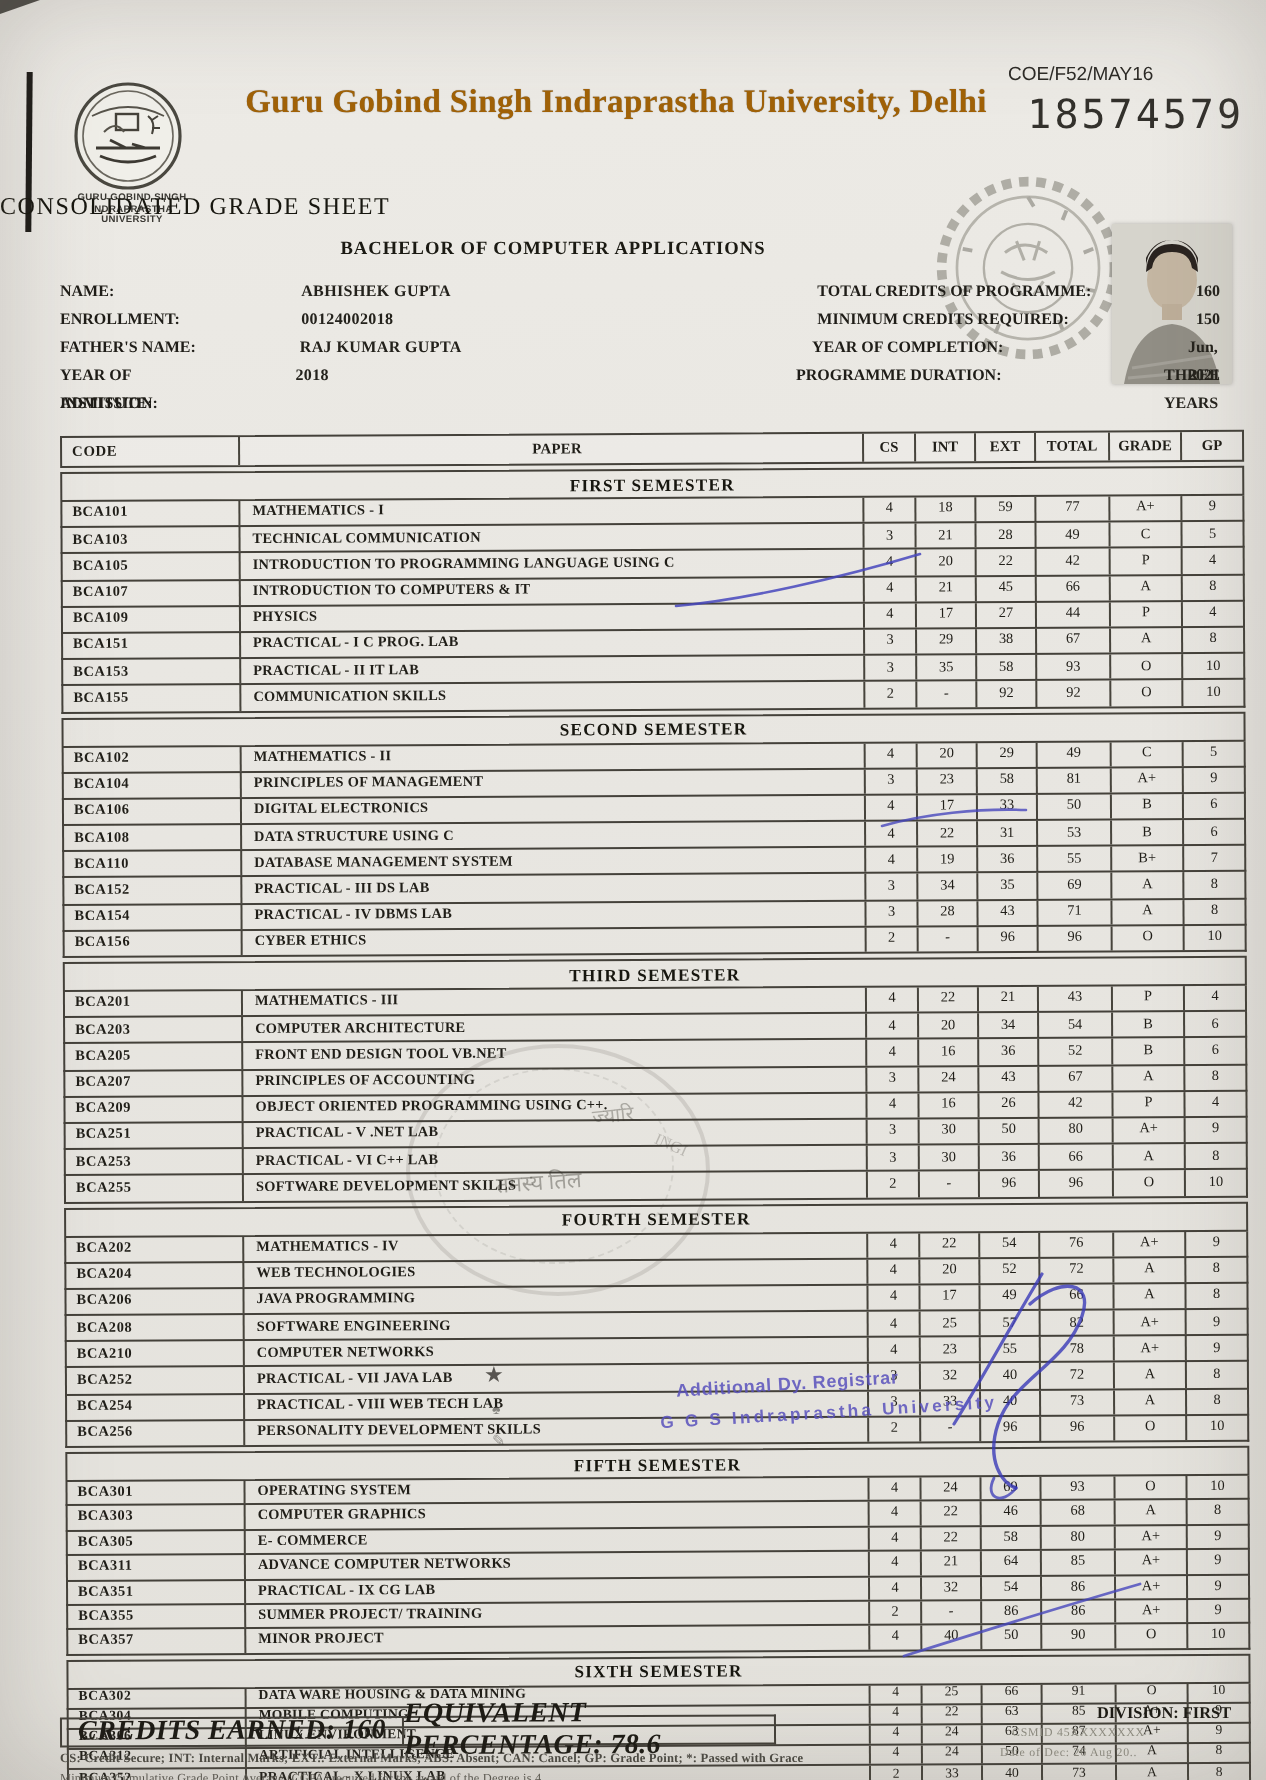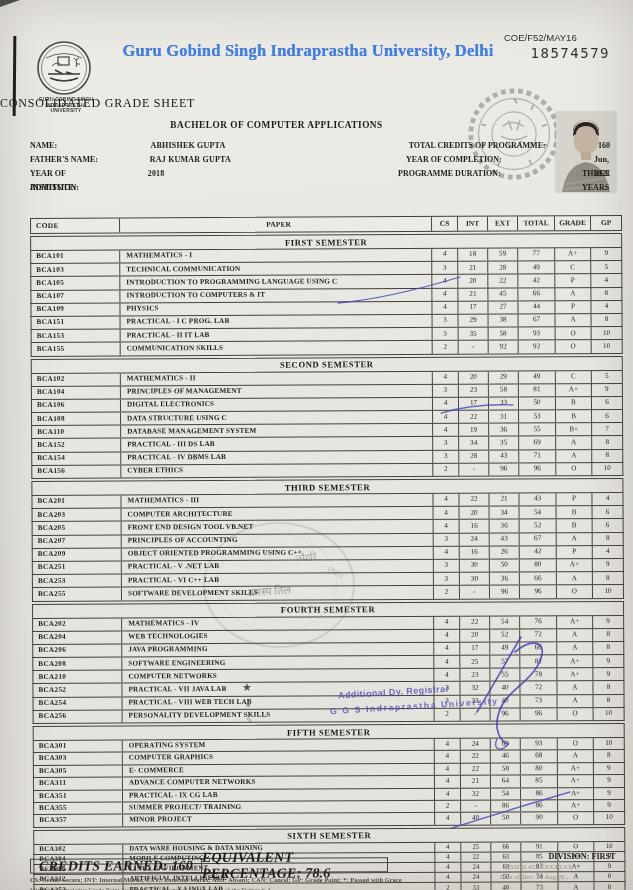--- a/index.html
+++ b/index.html
@@ -10,25 +10,25 @@
   .vignette{position:absolute;inset:0;box-shadow:inset 0 0 55px rgba(90,85,75,.25);pointer-events:none;z-index:40;}
   .corner-mark{position:absolute;left:0;top:0;width:0;height:0;
        border-top:7px solid #26241f;border-right:20px solid transparent;opacity:.8;}
   .edge-line{position:absolute;left:13px;top:36px;width:2.5px;height:80px;background:#1d1b17;transform:rotate(.5deg);}
 
   
   .logo{position:absolute;left:36px;top:40px;width:56px;height:56px;}
   .logo-caption{position:absolute;left:14px;top:97px;width:104px;text-align:center;
        font-family:"Liberation Sans",sans-serif;font-size:4.8px;font-weight:700;color:#3a3833;line-height:5.6px;letter-spacing:.2px;}
   .uni-title{position:absolute;left:104px;top:41px;width:408px;text-align:center;
-       font-size:16.5px;font-weight:700;letter-spacing:.2px;color:#3b82f6;text-shadow:0 0 .5px rgba(0,0,0,.45);}
+       font-size:16.5px;font-weight:700;letter-spacing:.2px;color:#a16207;text-shadow:0 0 .5px rgba(0,0,0,.45);}
   .form-ref{position:absolute;right:9px;top:32px;width:120px;text-align:left;
        font-family:"Liberation Sans",sans-serif;font-size:9.5px;font-weight:400;color:#2c2a26;}
-  .serial{position:absolute;right:23px;top:45px;font-family:"DejaVu Sans Mono",monospace;
-       font-size:14px;letter-spacing:1.5px;color:#33312c;}
+  .serial{position:absolute;right:11px;top:45px;font-family:"DejaVu Sans Mono",monospace;
+       font-size:20px;letter-spacing:1.5px;color:#33312c;}
   .sheet-title{position:absolute;left:0;right:40px;top:96px;text-align:left;
        font-size:12px;font-weight:400;letter-spacing:.8px;color:#17160f;}
   .prog-title{position:absolute;left:0;right:80px;top:120px;text-align:center;
        font-size:9.3px;font-weight:700;letter-spacing:.5px;color:#1b1a13;}
 
   .seal{position:absolute;left:466px;top:86px;width:96px;height:96px;opacity:.62;}
   .photo{position:absolute;left:556px;top:112px;width:60px;height:80px;
        background:linear-gradient(180deg,#dedcd5,#c8c6bf);box-shadow:0 0 2px rgba(0,0,0,.25);}
 
   
@@ -152,20 +152,26 @@
 </div>
 
 <div class="info">
   <div class="info-row">
     <span class="il lab">NAME:</span>
     <span class="iv val">ABHISHEK GUPTA</span>
     <span class="rl lab">TOTAL CREDITS OF PROGRAMME:</span>
     <span class="rv val">160</span>
   </div>
   <div class="info-row">
+    <span class="il lab">ENROLLMENT:</span>
+    <span class="iv val">00124002018</span>
+    <span class="rl lab">MINIMUM CREDITS REQUIRED:</span>
+    <span class="rv val">150</span>
+  </div>
+  <div class="info-row">
     <span class="il lab">FATHER'S NAME:</span>
     <span class="iv val">RAJ KUMAR GUPTA</span>
     <span class="rl lab">YEAR OF COMPLETION:</span>
     <span class="rv val">Jun, 2021</span>
   </div>
   <div class="info-row">
     <span class="il lab">YEAR OF ADMISSION:</span>
     <span class="iv val">2018</span>
     <span class="rl lab">PROGRAMME DURATION:</span>
     <span class="rv val">THREE YEARS</span>

